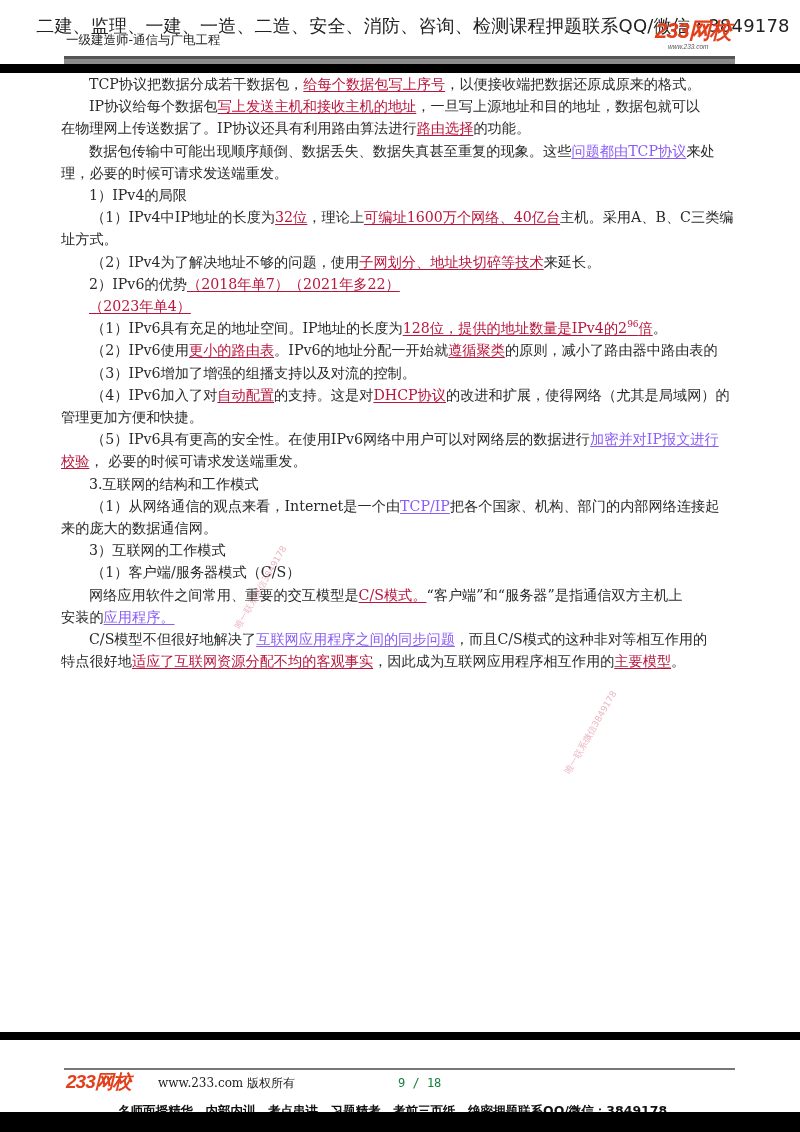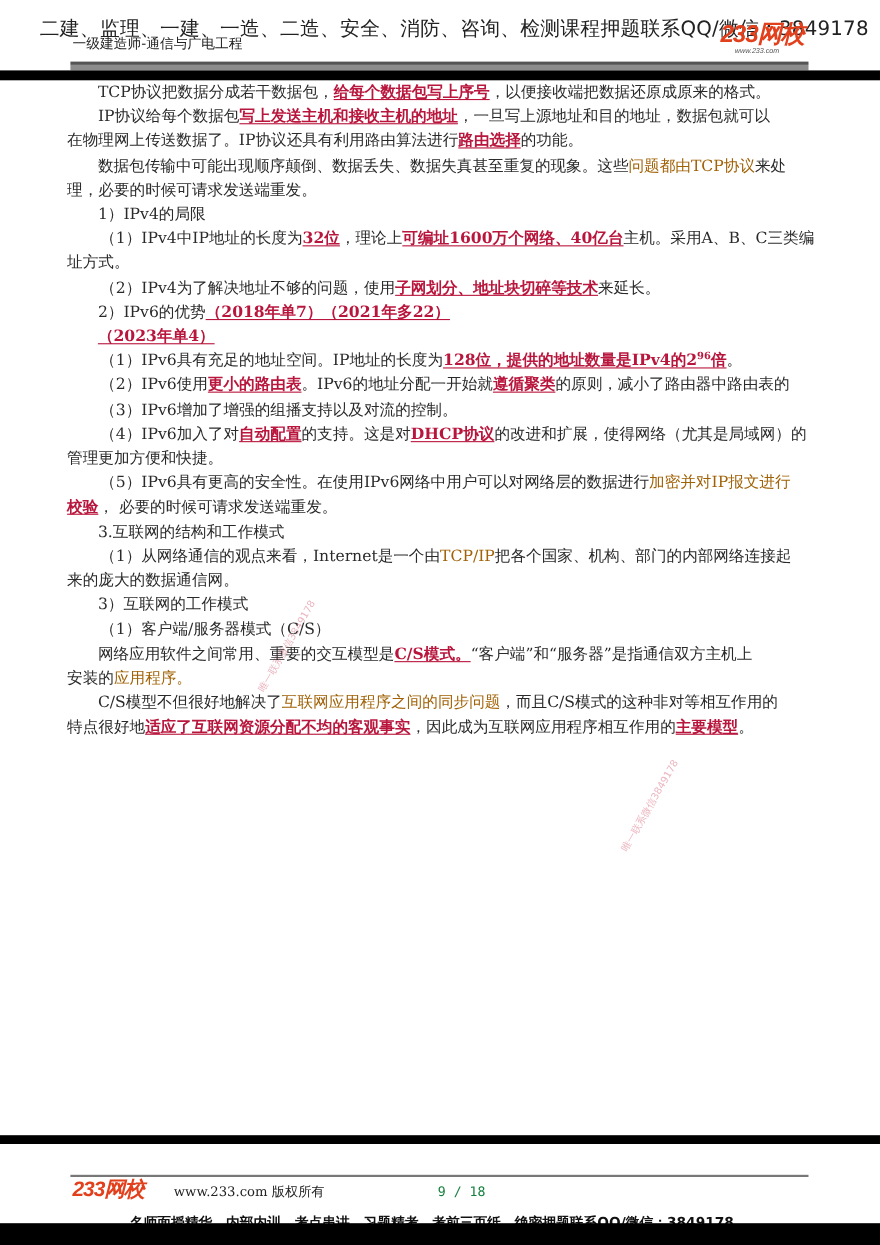--- a/index.html
+++ b/index.html
@@ -12,22 +12,22 @@
   .hdr-logo { left: 655px; top: 20px; font-size: 22px; line-height: 22px; }
   .hdr-logo-url { position: absolute; left: 668px; top: 43px; font-family: "Liberation Sans", sans-serif; font-style: italic; font-size: 6.5px; color: #555; }
   .hdr-rule-dark { position: absolute; left: 64px; top: 56px; width: 671px; height: 3px; background: #555; }
   .hdr-rule-gray { position: absolute; left: 64px; top: 59px; width: 671px; height: 5px; background: #8c8c8c; }
   .black-band-top { position: absolute; left: 0; top: 64px; width: 800px; height: 9px; background: #000; }
 
   .content { position: absolute; left: 61px; top: 73px; width: 680px; font-size: 14.2px; line-height: 22.2px; }
   .p { white-space: nowrap; }
   .p.ind { padding-left: 28px; }
   .p.ind2 { padding-left: 30px; }
-  .hl { color: #b8163c; font-weight: bold; text-decoration: underline; text-decoration-thickness: 1px; text-underline-offset: 2px; }
-  .hl-thin { color: #a16207; text-underline-offset: 2px; }
+  .hl { color: #b8163c; font-weight: normal; text-decoration: underline; text-decoration-thickness: 1px; text-underline-offset: 2px; }
+  .hl-thin { color: #8b5cf6; text-decoration: underline; text-underline-offset: 2px; }
   sup { font-size: 9px; line-height: 0; vertical-align: 6px; }
 
   .watermark { position: absolute; color: #e8a8b4; font-family: "DejaVu Sans", sans-serif; font-size: 9px; transform: rotate(-60deg); transform-origin: left top; opacity: 0.85; white-space: nowrap; }
 
   .black-band-bottom { position: absolute; left: 0; top: 1032px; width: 800px; height: 8px; background: #000; }
   .ftr-rule { position: absolute; left: 64px; top: 1068px; width: 671px; height: 2px; background: #777; }
   .ftr-logo { left: 66px; top: 1072px; font-size: 19px; line-height: 20px; }
   .ftr-copy { position: absolute; left: 158px; top: 1075px; font-size: 12px; color: #222; font-family: "DejaVu Serif", serif; }
   .ftr-page { position: absolute; left: 398px; top: 1076px; font-size: 12px; color: #15803d; font-family: "DejaVu Sans Mono", monospace; }
   .ftr-banner { position: absolute; left: 118px; top: 1103px; font-family: "DejaVu Sans", sans-serif; font-weight: bold; font-size: 12.5px; color: #111; white-space: nowrap; }

